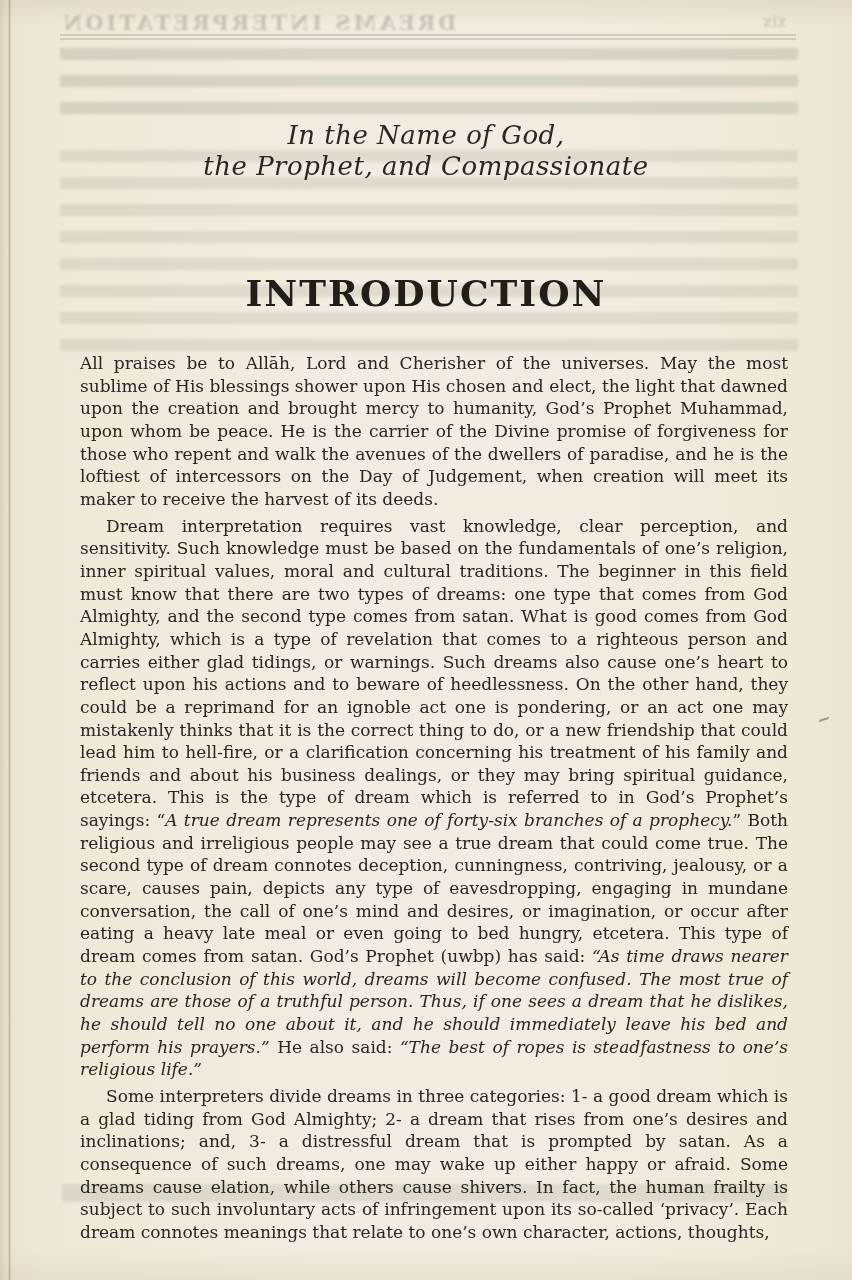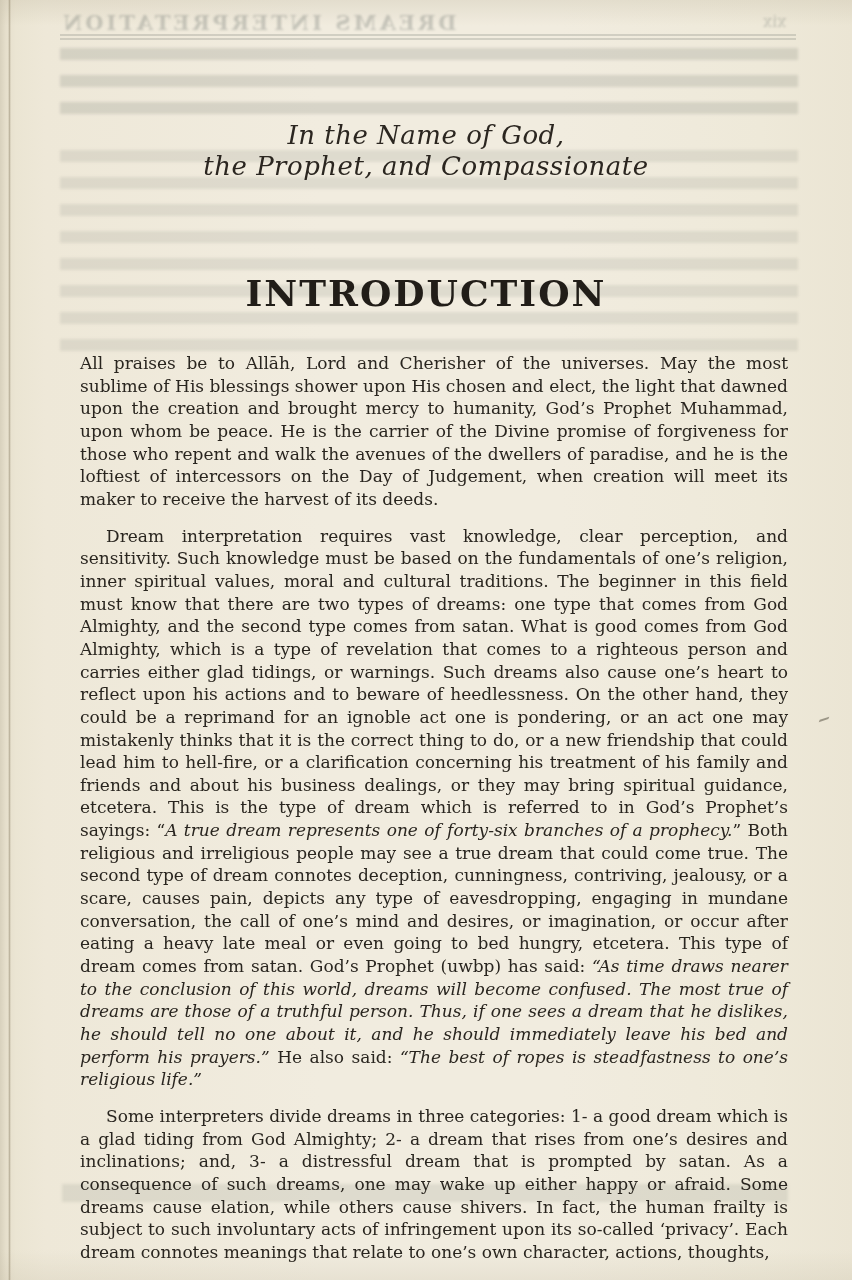--- a/index.html
+++ b/index.html
@@ -77,21 +77,21 @@
     font-size:36px;letter-spacing:2px;
     color:#211d18;
   }
   .body-text{
     position:absolute;top:352px;left:80px;width:708px;
     font-size:17px;line-height:22.65px;
     text-align:justify;
     color:#29251f;
   }
   .body-text p{margin:0;}
-  .body-text p + p{margin-top:14px;}
+  .body-text p + p{margin-top:4px;}
   .body-text p.indent{text-indent:26px;}
   .it{font-style:italic;}
 </style>
 </head>
 <body>
 
 <div class="page">
 
   <div class="gutter-line"></div>
 

